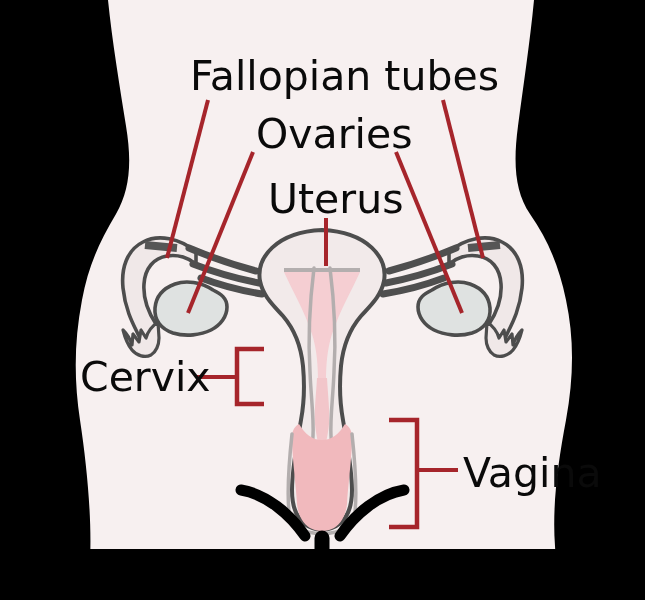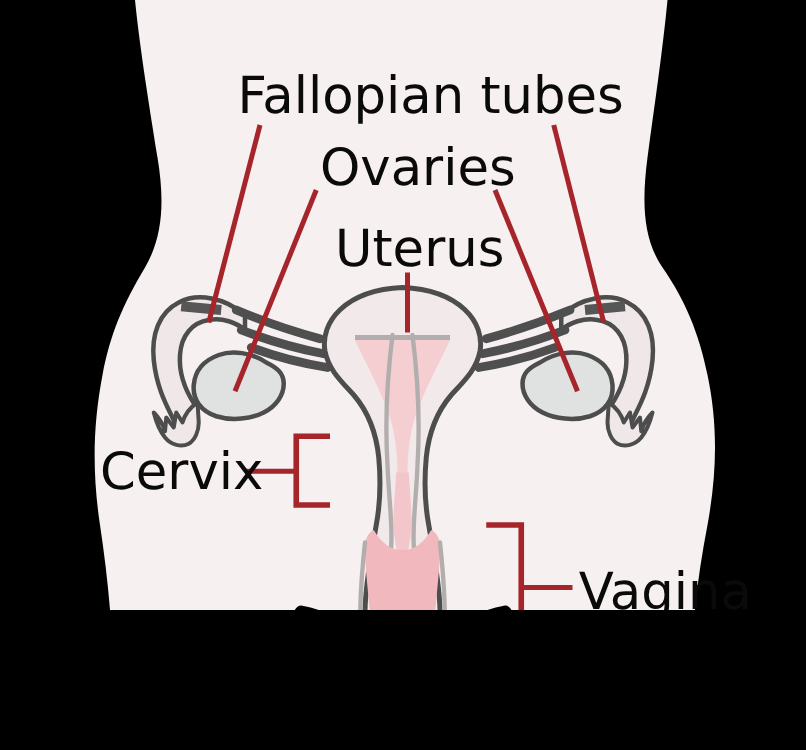--- a/index.html
+++ b/index.html
@@ -7,21 +7,21 @@
     margin: 0;
     padding: 0;
     background: #000000;
   }
   body {
     font-family: "DejaVu Sans", sans-serif;
   }
   #figure {
     position: relative;
     width: 645px;
-    height: 488px;
+    height: 549px;
     overflow: hidden;
     background: #f9a8d4;
   }
   #figure svg {
     display: block;
     width: 645px;
     height: 600px;
   }
   .label-text {
     font-family: "DejaVu Sans", sans-serif;

